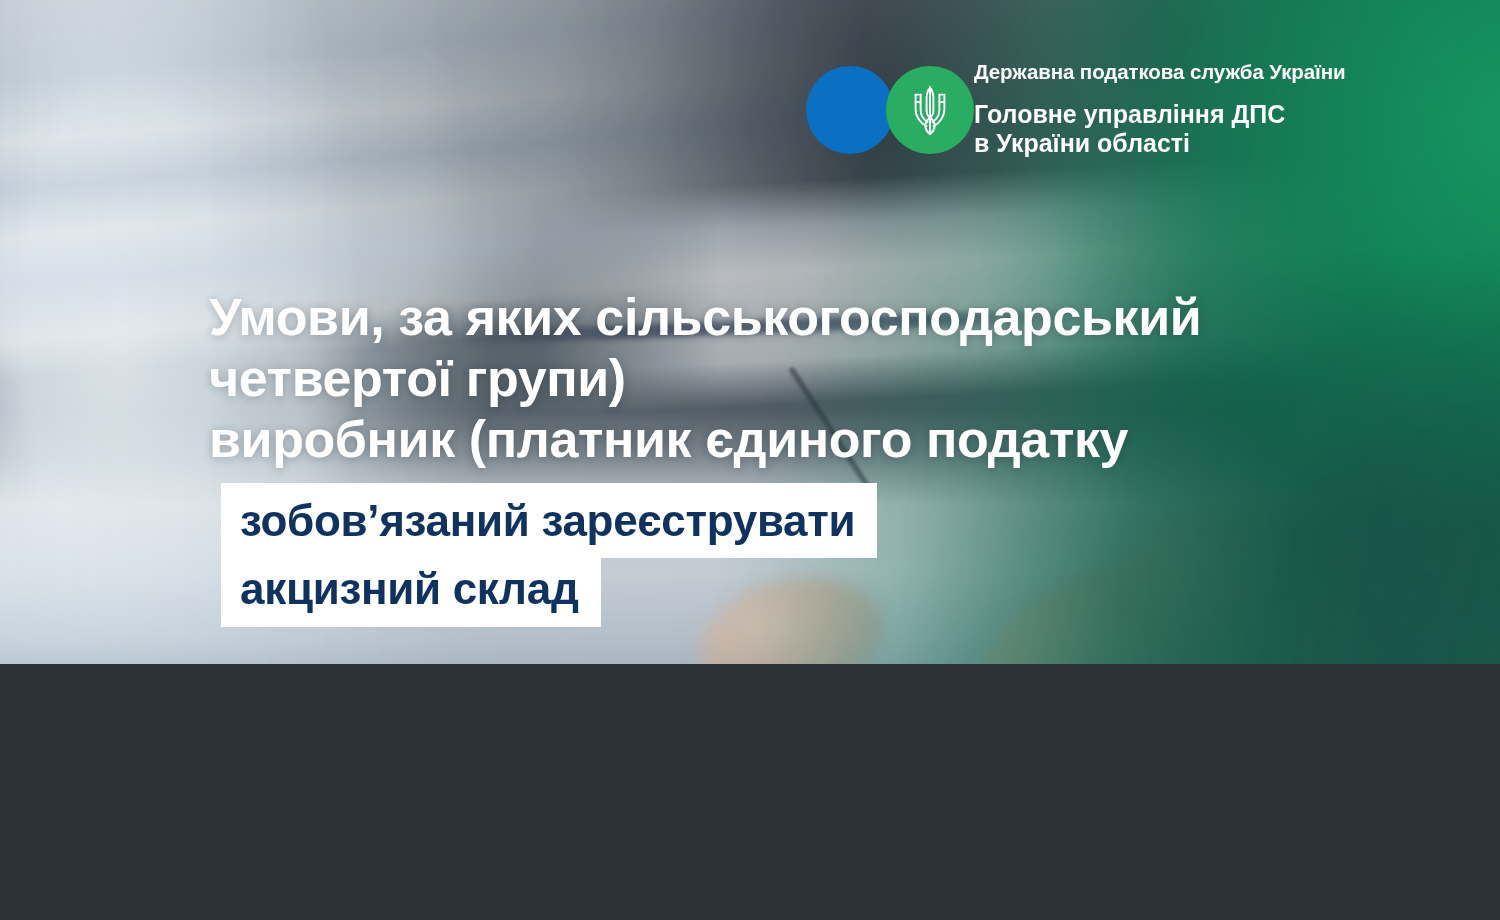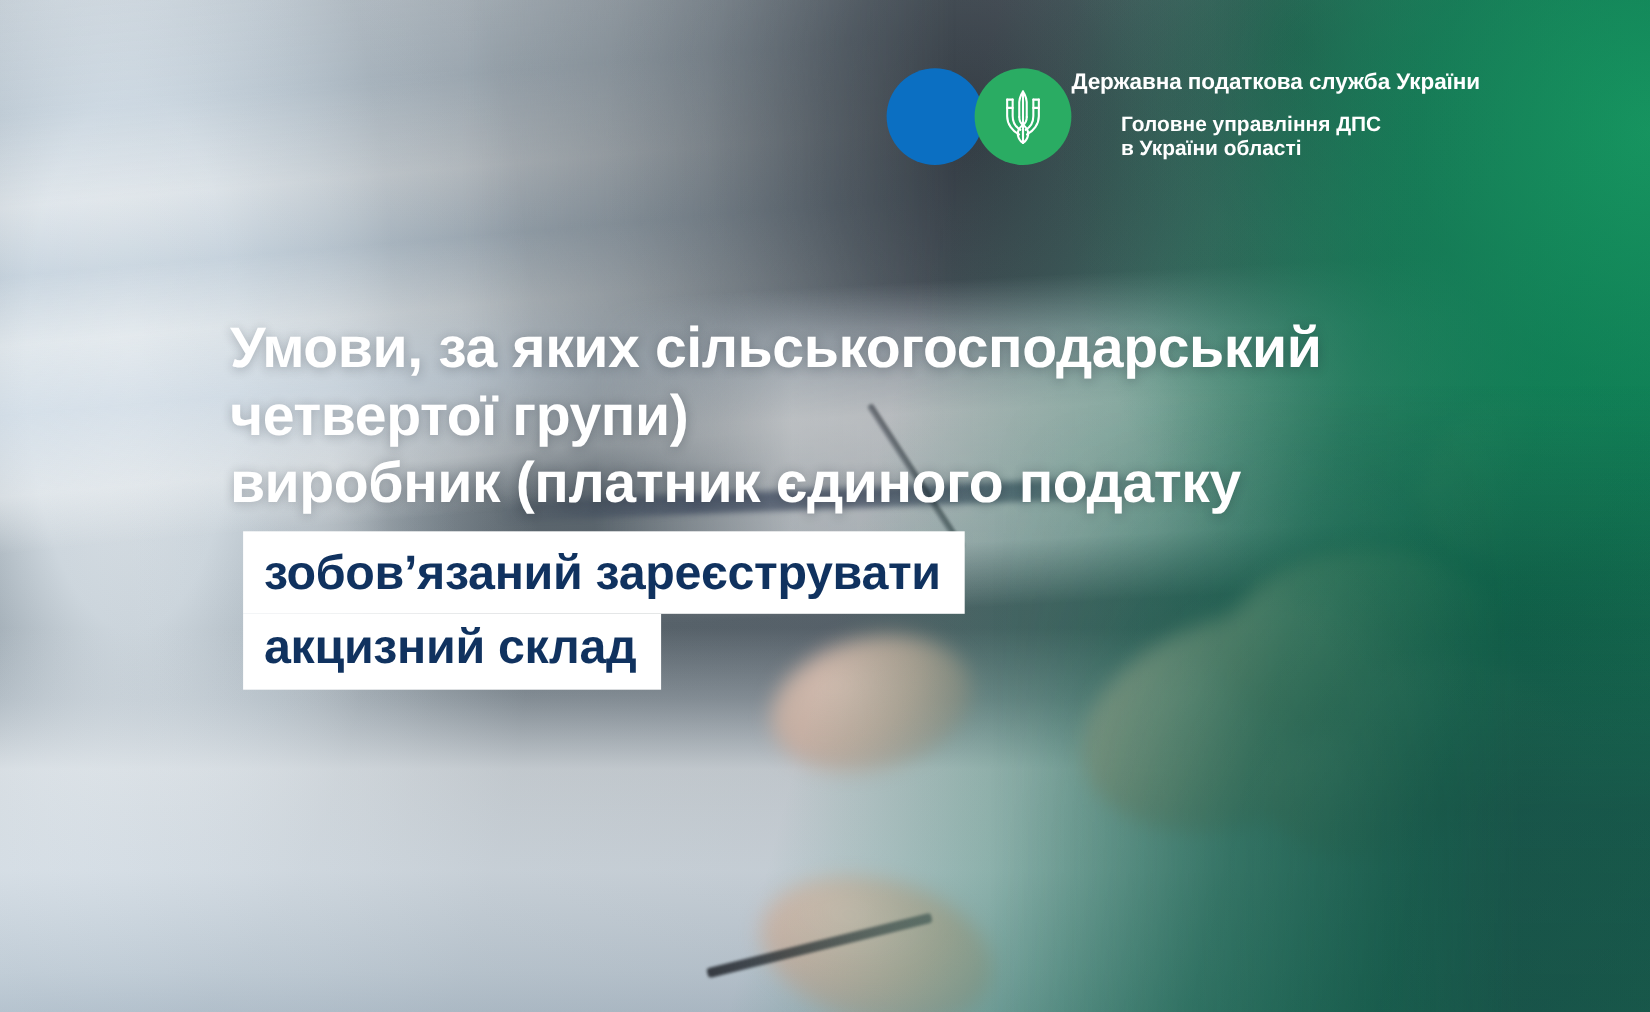--- a/index.html
+++ b/index.html
@@ -5,21 +5,21 @@
 <style>
   html, body {
     margin: 0;
     padding: 0;
     background: #2c3338;
   }
 
   #stage {
     position: relative;
     width: 1500px;
-    height: 920px;
+    height: 664px;
     overflow: hidden;
     font-family: "Liberation Sans", "DejaVu Sans", sans-serif;
     background: #6e7a80;
   }
 
   
   .bg-layer { position: absolute; inset: 0; }
 
   
   .bg-base {
@@ -234,25 +234,24 @@
   .logo-text { margin-left: 0; color: #ffffff; }
   .logo-line1 {
     font-size: 20.5px;
     font-weight: bold;
     letter-spacing: -0.1px;
     line-height: 1;
     margin-bottom: 17px;
     white-space: nowrap;
   }
   .logo-line2 {
-    font-size: 19px;
+    font-size: 25px;
     font-weight: bold;
     line-height: 1.16;
     white-space: nowrap;
-    margin-left: 45px;
   }
 
   
   .headline {
     position: absolute;
     left: 209px;
     top: 287px;
     width: 1270px;
     z-index: 30;
   }

